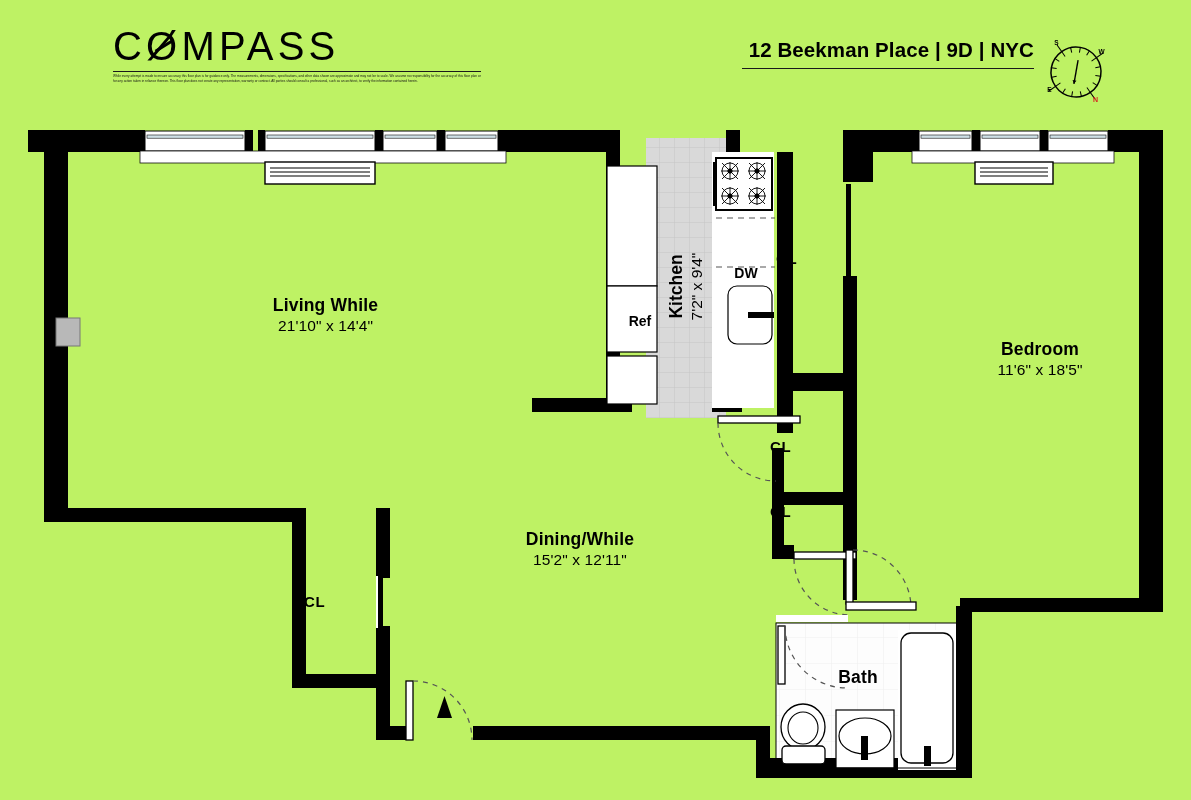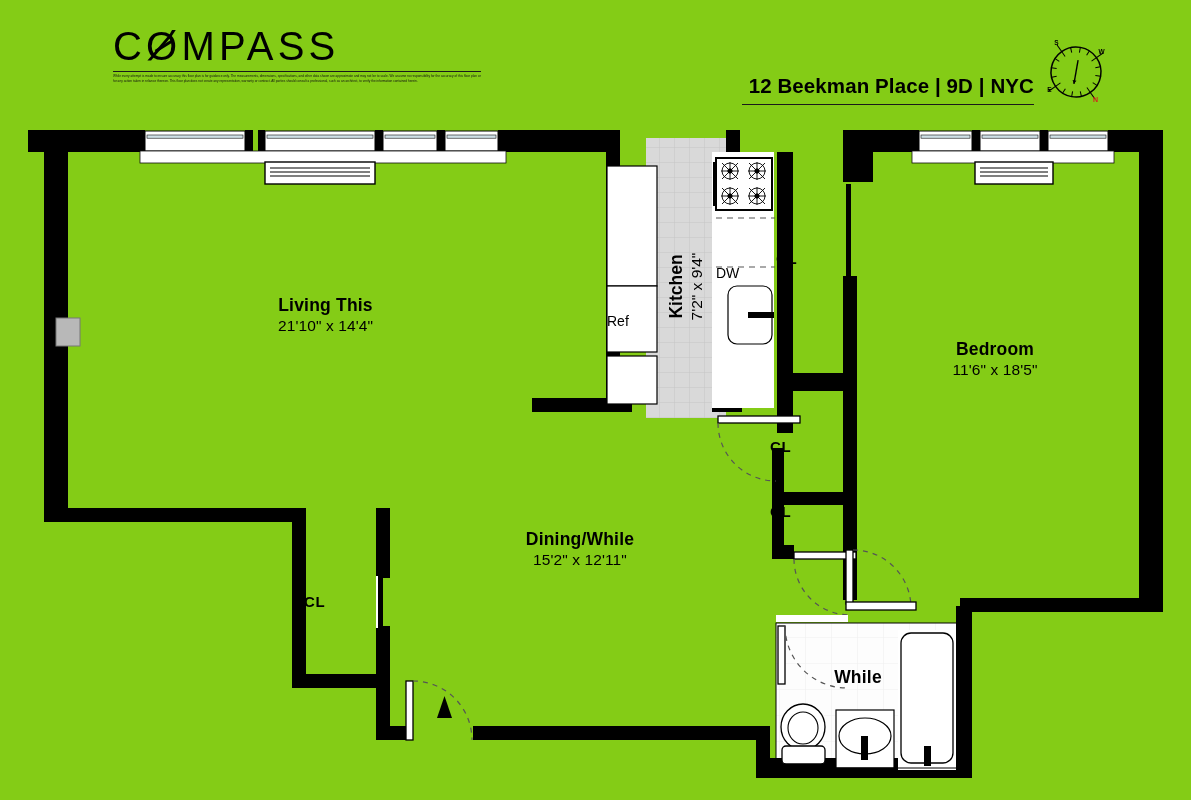--- a/index.html
+++ b/index.html
@@ -5,21 +5,21 @@
   * { box-sizing: border-box; }
   html, body {
     margin: 0; padding: 0;
     background: #ffffff;
     font-family: "Liberation Sans", sans-serif;
   }
   #page {
     position: relative;
     width: 1191px;
     height: 800px;
-    background: #84cc16;
+    background: #bef264;
     overflow: hidden;
   }
 
   
   #header { position: absolute; left: 0; top: 0; width: 1191px; height: 118px; }
 
   .brand-wrap { position: absolute; left: 113px; top: 24px; width: 370px; }
   .brand {
     font-family: "Liberation Sans", sans-serif;
     font-size: 40px;
@@ -51,21 +51,21 @@
     position: absolute;
     left: 113px; top: 74px;
     width: 370px;
     font-size: 3.15px;
     line-height: 4.6px;
     color: #111;
     letter-spacing: 0.02px;
     text-align: left;
   }
 
-  .title-wrap { position: absolute; right: 157px; top: 38px; text-align: right; margin-top: 36px; }
+  .title-wrap { position: absolute; right: 157px; top: 38px; text-align: right; }
   .title-main {
     font-size: 20.5px;
     font-weight: bold;
     color: #000;
     letter-spacing: 0.1px;
     white-space: nowrap;
   }
   .title-rule {
     margin: 6px 0 5px auto;
     width: 292px; height: 1px;
@@ -106,22 +106,23 @@
     position: absolute;
     font-size: 15px;
     font-weight: bold;
     letter-spacing: 0.6px;
     color: #000;
     white-space: nowrap;
   }
   .appl-label {
     position: absolute;
     font-size: 14px;
-    font-weight: 400;
+    font-weight: 700;
     color: #000;
+    text-align: center;
     white-space: nowrap;
   }
   .vert-label {
     position: absolute;
     transform-origin: center center;
     transform: rotate(-90deg);
     text-align: center;
     white-space: nowrap;
     color: #000;
   }
@@ -486,41 +487,41 @@
         </g>
       </g>
 
       <g fill="none" stroke="#000" stroke-width="1">
         <rect x="776" y="505" width="186" height="145"></rect>
       </g>
     </svg>
 
     
     <div class="rlabel" style="left:183px; top:176px; width:285px;">
-      <div class="rname">Living This</div>
+      <div class="rname">Living While</div>
       <div class="rdim">21'10" x 14'4"</div>
     </div>
 
-    <div class="rlabel" style="left:880px; top:220px; width:230px;text-align:center;">
+    <div class="rlabel" style="left:925px; top:220px; width:230px;text-align:center;">
       <div class="rname">Bedroom</div>
       <div class="rdim">11'6" x 18'5"</div>
     </div>
 
     <div class="rlabel" style="left:460px; top:410px; width:240px;">
       <div class="rname">Dining/While</div>
       <div class="rdim">15'2" x 12'11"</div>
     </div>
 
     <div class="vert-label" style="left:626px; top:148px; width:120px;">
       <div class="rname">Kitchen</div>
       <div class="rdim">7'2" x 9'4"</div>
     </div>
 
     <div class="rlabel" style="left:810px; top:548px; width:96px;">
-      <div class="rname">While</div>
+      <div class="rname">Bath</div>
     </div>
 
     
     <div class="cl-label" style="left:304px; top:475px; width:80px;">CL</div>
 
     <div class="cl-label" style="left:776px; top:132px; width:80px;">CL</div>
 
     <div class="cl-label" style="left:770px; top:320px; width:80px;">CL</div>
 
     <div class="cl-label" style="left:770px; top:385px; width:80px;">CL</div>

